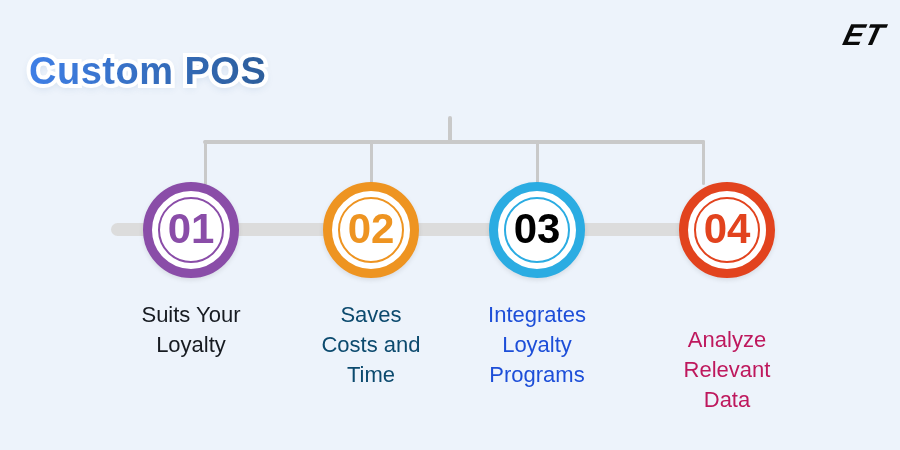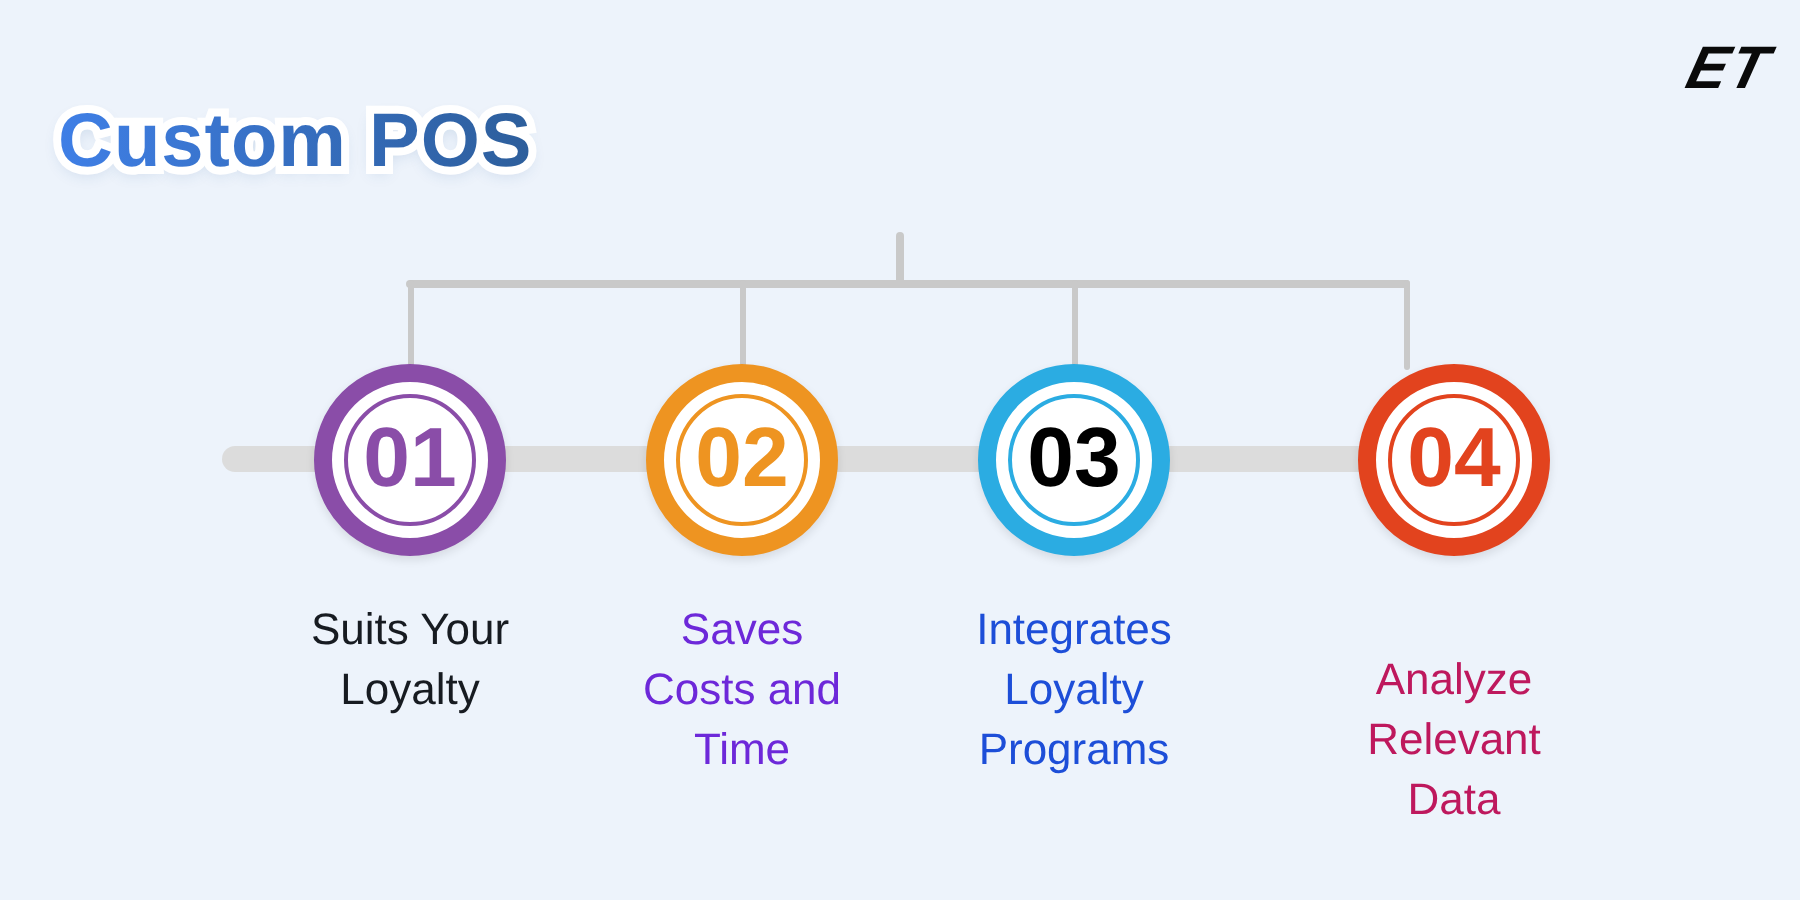--- a/index.html
+++ b/index.html
@@ -67,21 +67,21 @@
   }
 
   
   .step {
     position: absolute;
     top: 182px;
     width: 190px;
     display: flex; flex-direction: column; align-items: center;
     z-index: 2;
   }
-  .step-0 { left: 110px; }
+  .step-0 { left: 96px; }
   .step-1 { left: 276px; }
   .step-2 { left: 442px; }
   .step-3 { left: 632px; }
 
   .ring-outer {
     width: 96px; height: 96px;
     border-radius: 50%;
     border: 9px solid #888;
     background: #ffffff;
     display: flex; align-items: center; justify-content: center;
@@ -140,21 +140,21 @@
   <div class="step-label" style="color: rgb(23, 27, 33);">Suits Your
 Loyalty</div>
 </div>
 
 <div class="step step-1">
   <div class="ring-outer" style="border-color: rgb(238, 148, 33); align-items: center;">
     <div class="ring-inner" style="border-color: rgb(238, 148, 33);">
       <span class="step-number" style="color: rgb(238, 148, 33);">02</span>
     </div>
   </div>
-  <div class="step-label" style="color: #6d28d9;">Saves
+  <div class="step-label" style="color: #0c4a6e;">Saves
 Costs and
 Time</div>
 </div>
 
 <div class="step step-2">
   <div class="ring-outer" style="border-color: rgb(43, 172, 226);">
     <div class="ring-inner" style="border-color: rgb(43, 172, 226);">
       <span class="step-number" style="color: #000000; text-align: center;">03</span>
     </div>
   </div>

